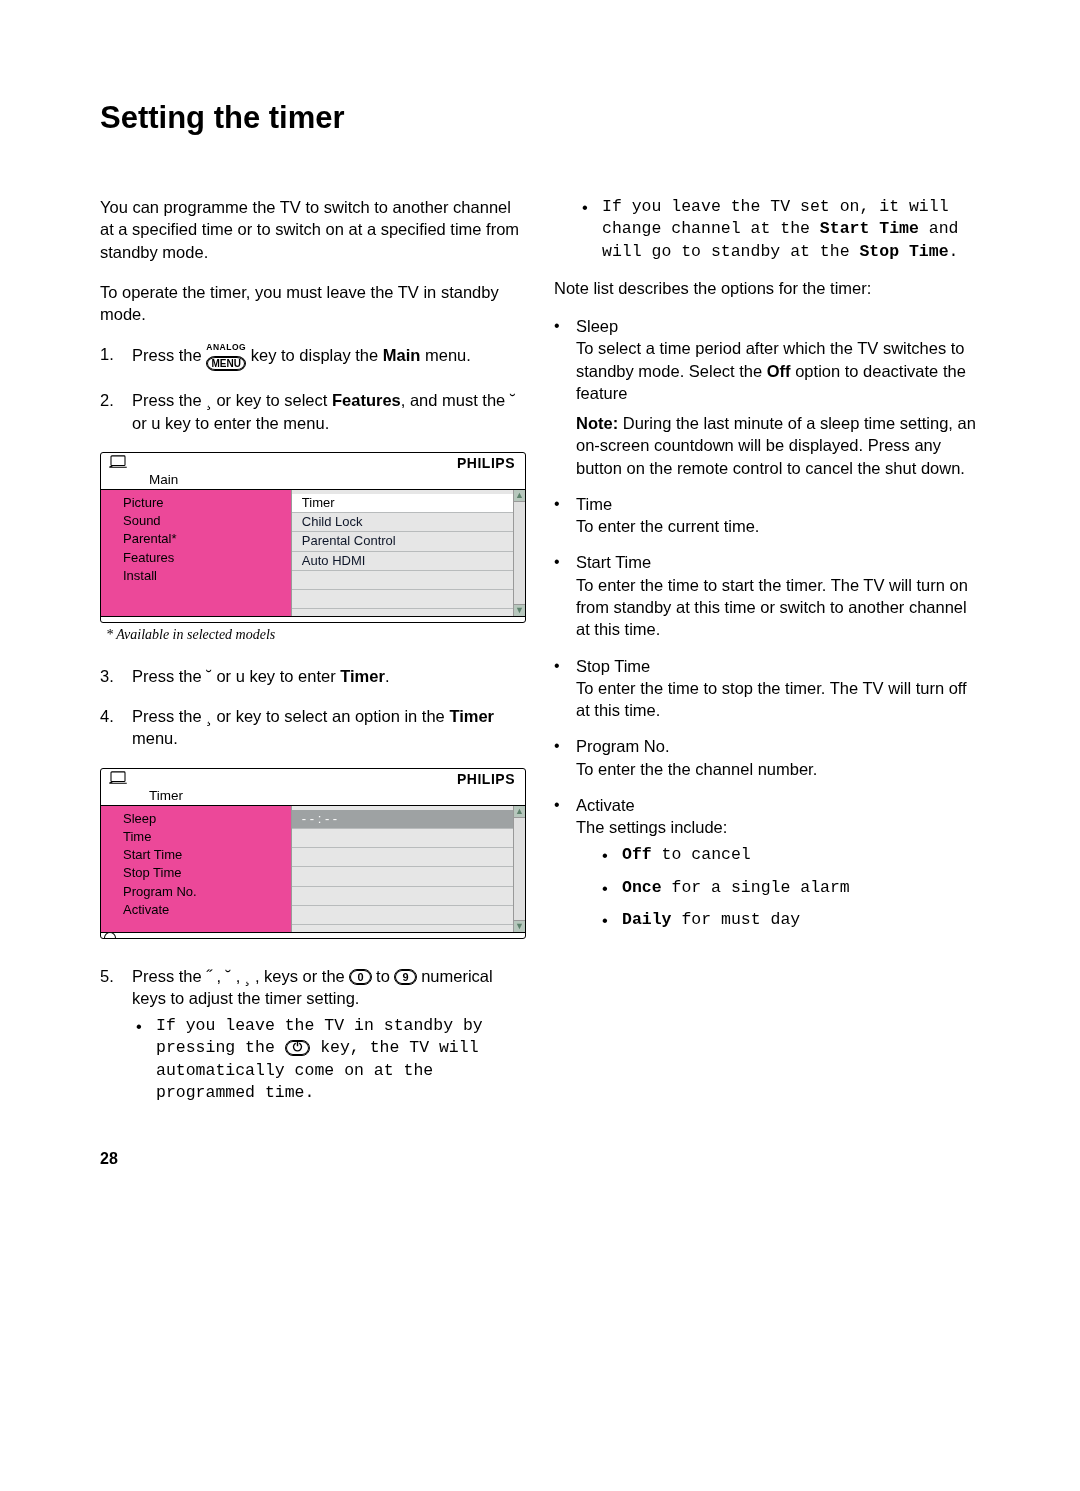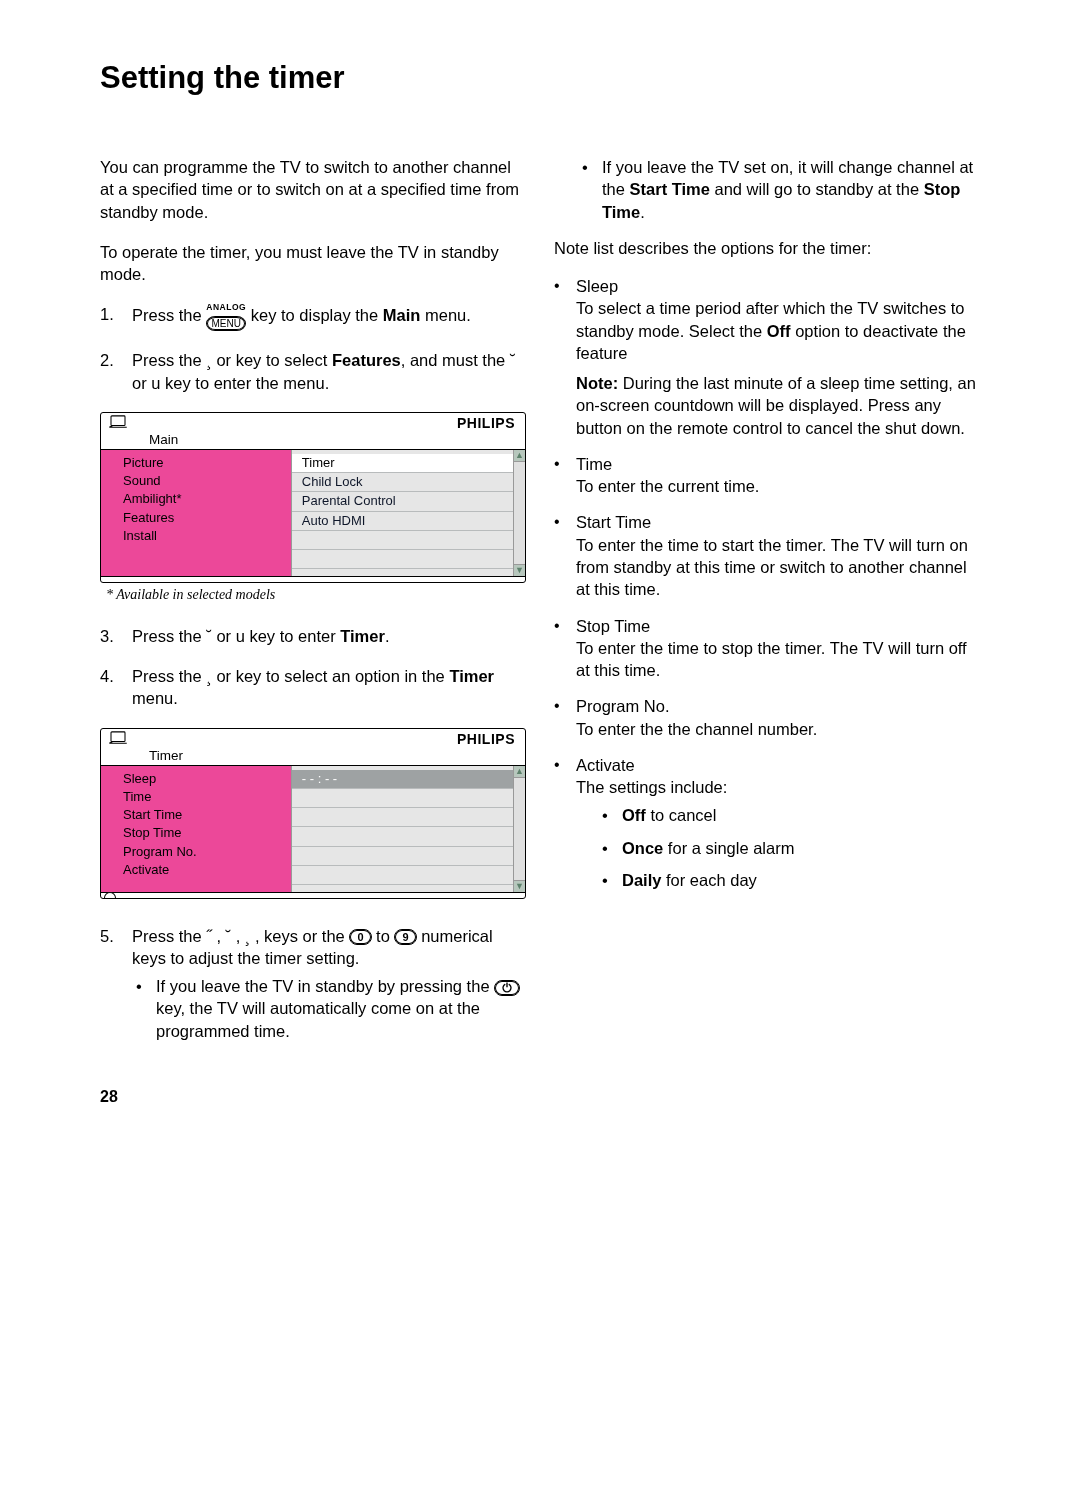--- a/index.html
+++ b/index.html
@@ -6,21 +6,21 @@
   body {
     margin: 0;
     padding: 0;
     font-family: Arial, Helvetica, sans-serif;
     font-size: 16.5px;
     color: #000;
     background: #fff;
     width: 1080px;
   }
   .page {
-    padding: 60px 100px 50px 100px;
+    padding: 100px 100px 50px 100px;
   }
   h1 {
     font-size: 31px;
     font-weight: bold;
     margin: 0 0 60px 0;
   }
   .columns {
     display: flex;
     gap: 28px;
   }
@@ -34,21 +34,21 @@
   ol > li { display: flex; margin-bottom: 18px; line-height: 1.35; }
   ol > li .num { width: 32px; flex-shrink: 0; }
   ol > li .body { flex: 1; }
   .bullets { margin: 8px 0 0 0; padding: 0; list-style: none; }
   .bullets > li { display: flex; margin-bottom: 14px; line-height: 1.35; }
   .bullets > li::before { content: "•"; width: 22px; flex-shrink: 0; font-size: 16px; }
   .bullets > li > .body { flex: 1; }
   .subbullets { margin: 6px 0 0 0; padding: 0 0 0 26px; list-style: none; }
   .subbullets > li { display: flex; margin-bottom: 10px; line-height: 1.35; }
   .subbullets > li::before { content: "•"; width: 20px; flex-shrink: 0; }
-  .subbullets > li > .body { flex: 1; }
+  .subbullets > li > .body { flex: 1; font-family: Liberation Mono, monospace; }
 
   .menu-key {
     display: inline-block;
     vertical-align: middle;
     position: relative;
     text-align: center;
     line-height: 1;
   }
   .menu-key .badge-top {
     font-size: 8.5px;
@@ -56,21 +56,21 @@
     font-weight: bold;
     display: block;
     margin-bottom: 1px;
   }
   .menu-key .badge-main {
     display: inline-block;
     border: 1px solid #000;
     border-radius: 11px / 9px;
     padding: 1.5px 4px;
     font-size: 10px;
-    font-weight: normal;
+    font-weight: bold;
     box-shadow: 0 0 0 1px #000 inset;
     line-height: 1;
   }
   .round-key {
     display: inline-block;
     border: 1px solid #000;
     border-radius: 10px;
     padding: 0 7px;
     font-size: 11px;
     font-weight: bold;
@@ -212,21 +212,21 @@
                 <path d="M2 14 L6 12 M2 14 L22 14" stroke="#000" stroke-width="1.2" fill="none"></path>
               </svg>
           </span>
           <span class="brand">PHILIPS</span>
         </div>
         <div class="osd-title">Main</div>
         <div class="osd-body">
           <div class="osd-col-left">
             <div class="osd-row">Picture</div>
             <div class="osd-row">Sound</div>
-            <div class="osd-row">Ambilight*</div>
+            <div class="osd-row">Parental*</div>
             <div class="osd-row">Features</div>
             <div class="osd-row">Install</div>
           </div>
           <div class="osd-col-right osd-rows-lines">
             <div class="osd-row sel" style="background:#fff;color:#000;">Timer</div>
             <div class="osd-row dim">Child Lock</div>
             <div class="osd-row dim">Parental Control</div>
             <div class="osd-row dim">Auto HDMI</div>
             <div class="osd-row dim">&nbsp;</div>
             <div class="osd-row dim">&nbsp;</div>
@@ -372,21 +372,21 @@
             <div>Activate</div>
             <div>The settings include:</div>
             <ul class="subbullets">
               <li>
                   <span class="body"><span class="b">Off</span><span> to cancel</span></span>
                 </li>
               <li>
                   <span class="body"><span class="b">Once</span><span> for a single alarm</span></span>
                 </li>
               <li>
-                  <span class="body"><span class="b">Daily</span><span> for each day</span></span>
+                  <span class="body"><span class="b">Daily</span><span> for must day</span></span>
                 </li>
             </ul>
           </div>
         </li>
 
       </ul>
     </div>
   </div>
 </div>
 

